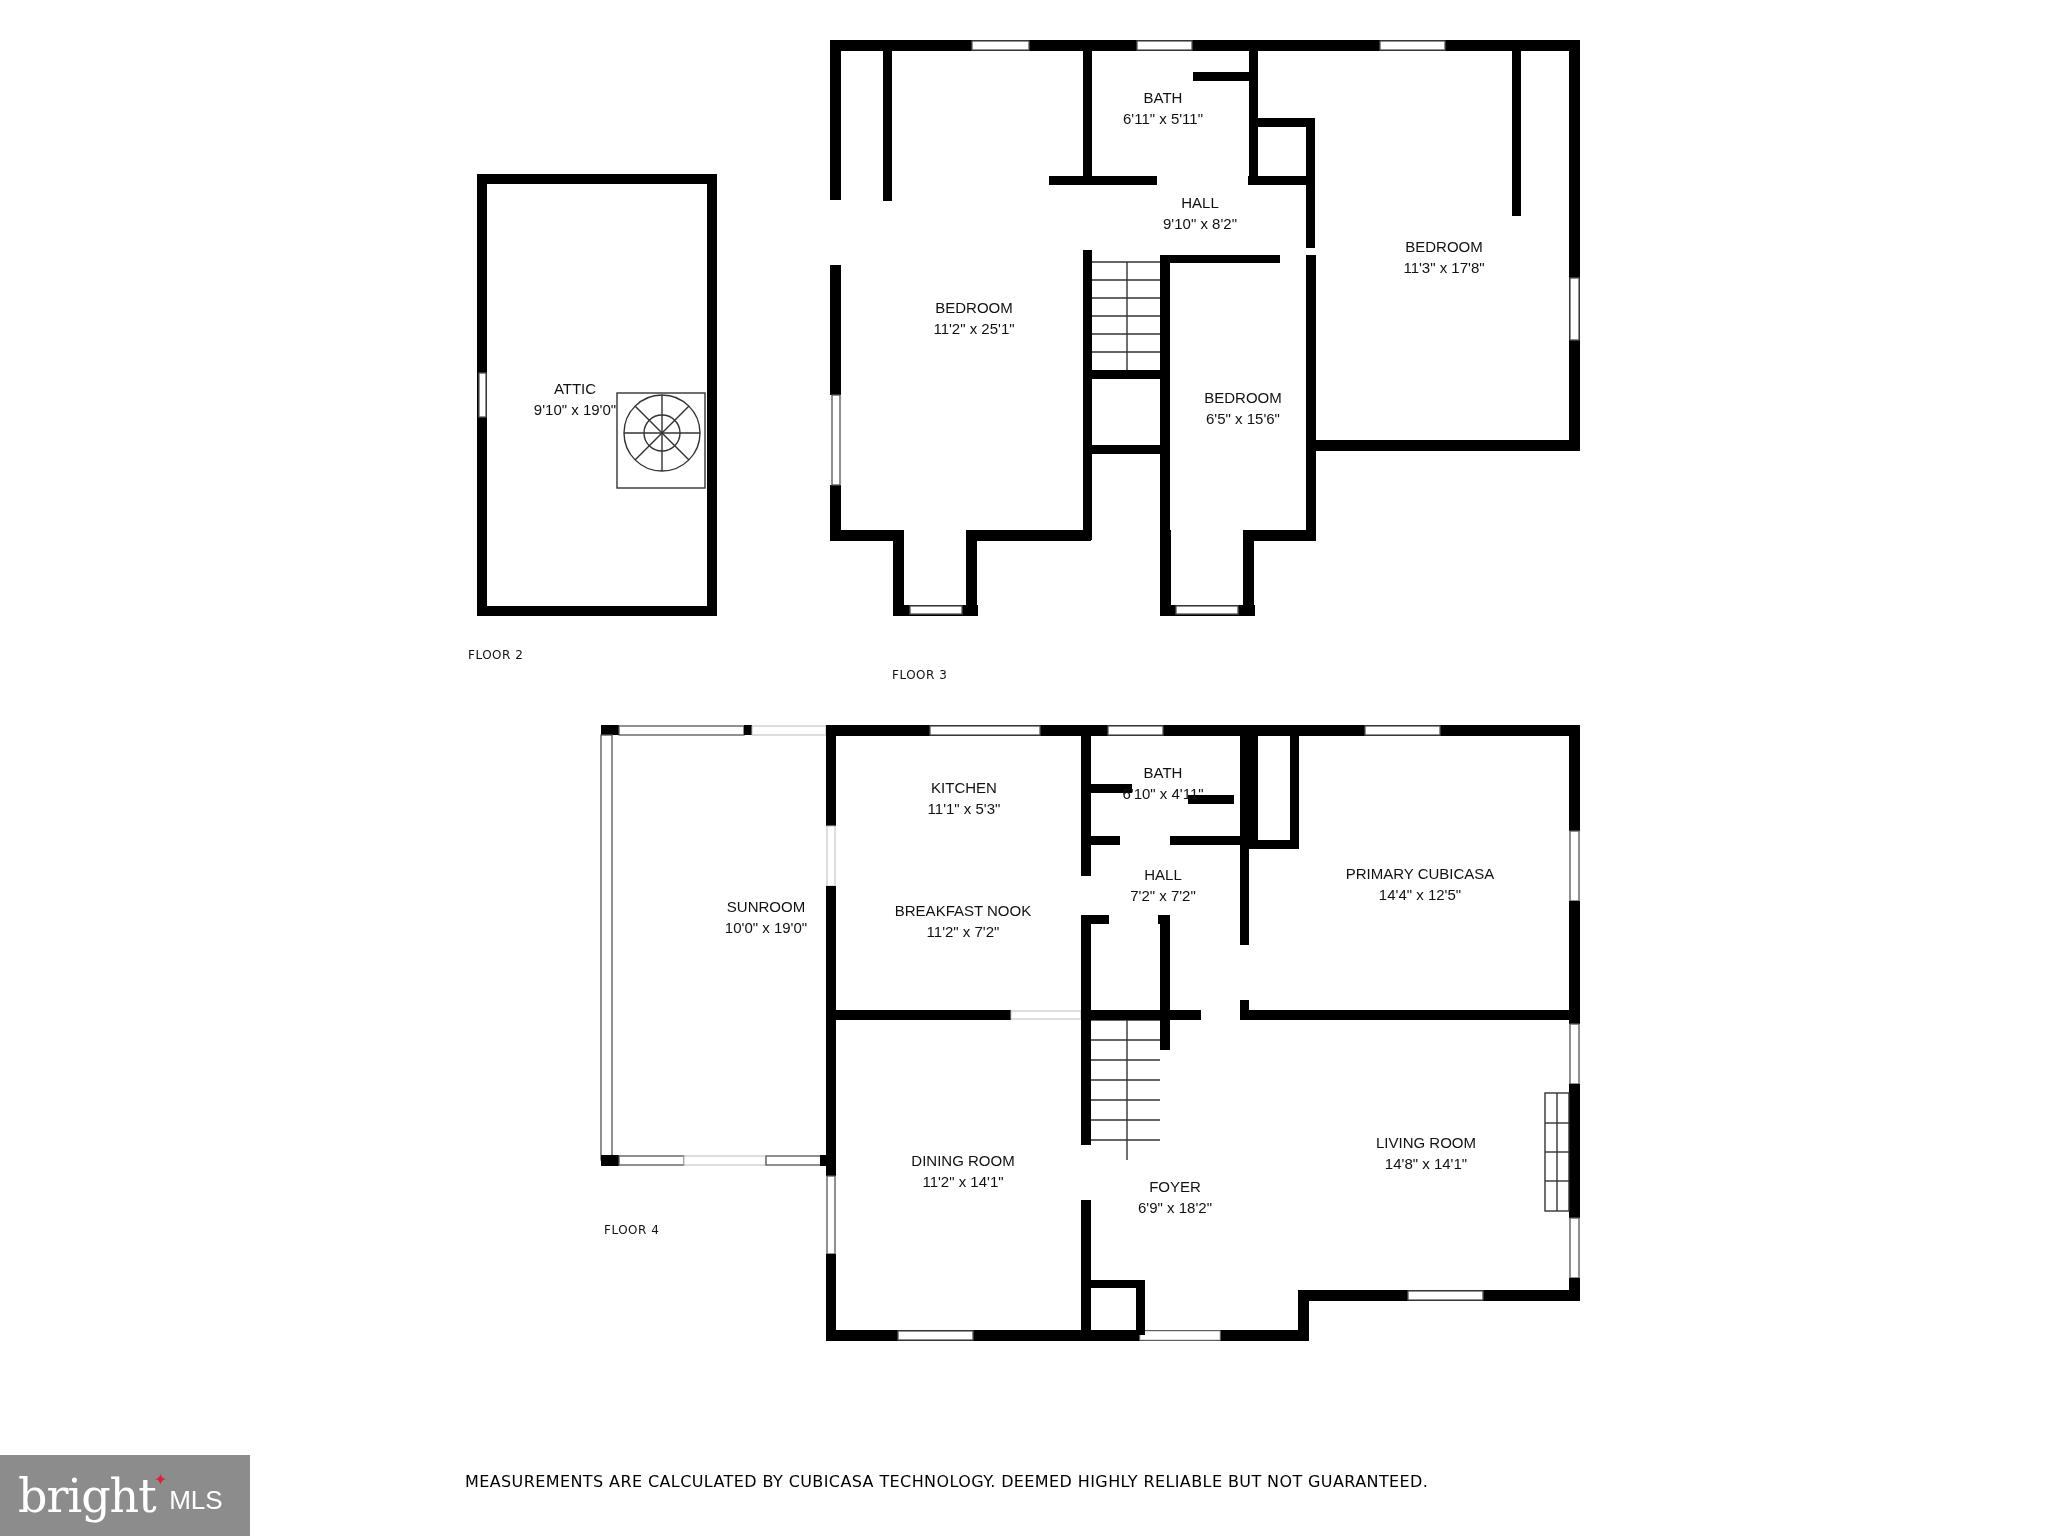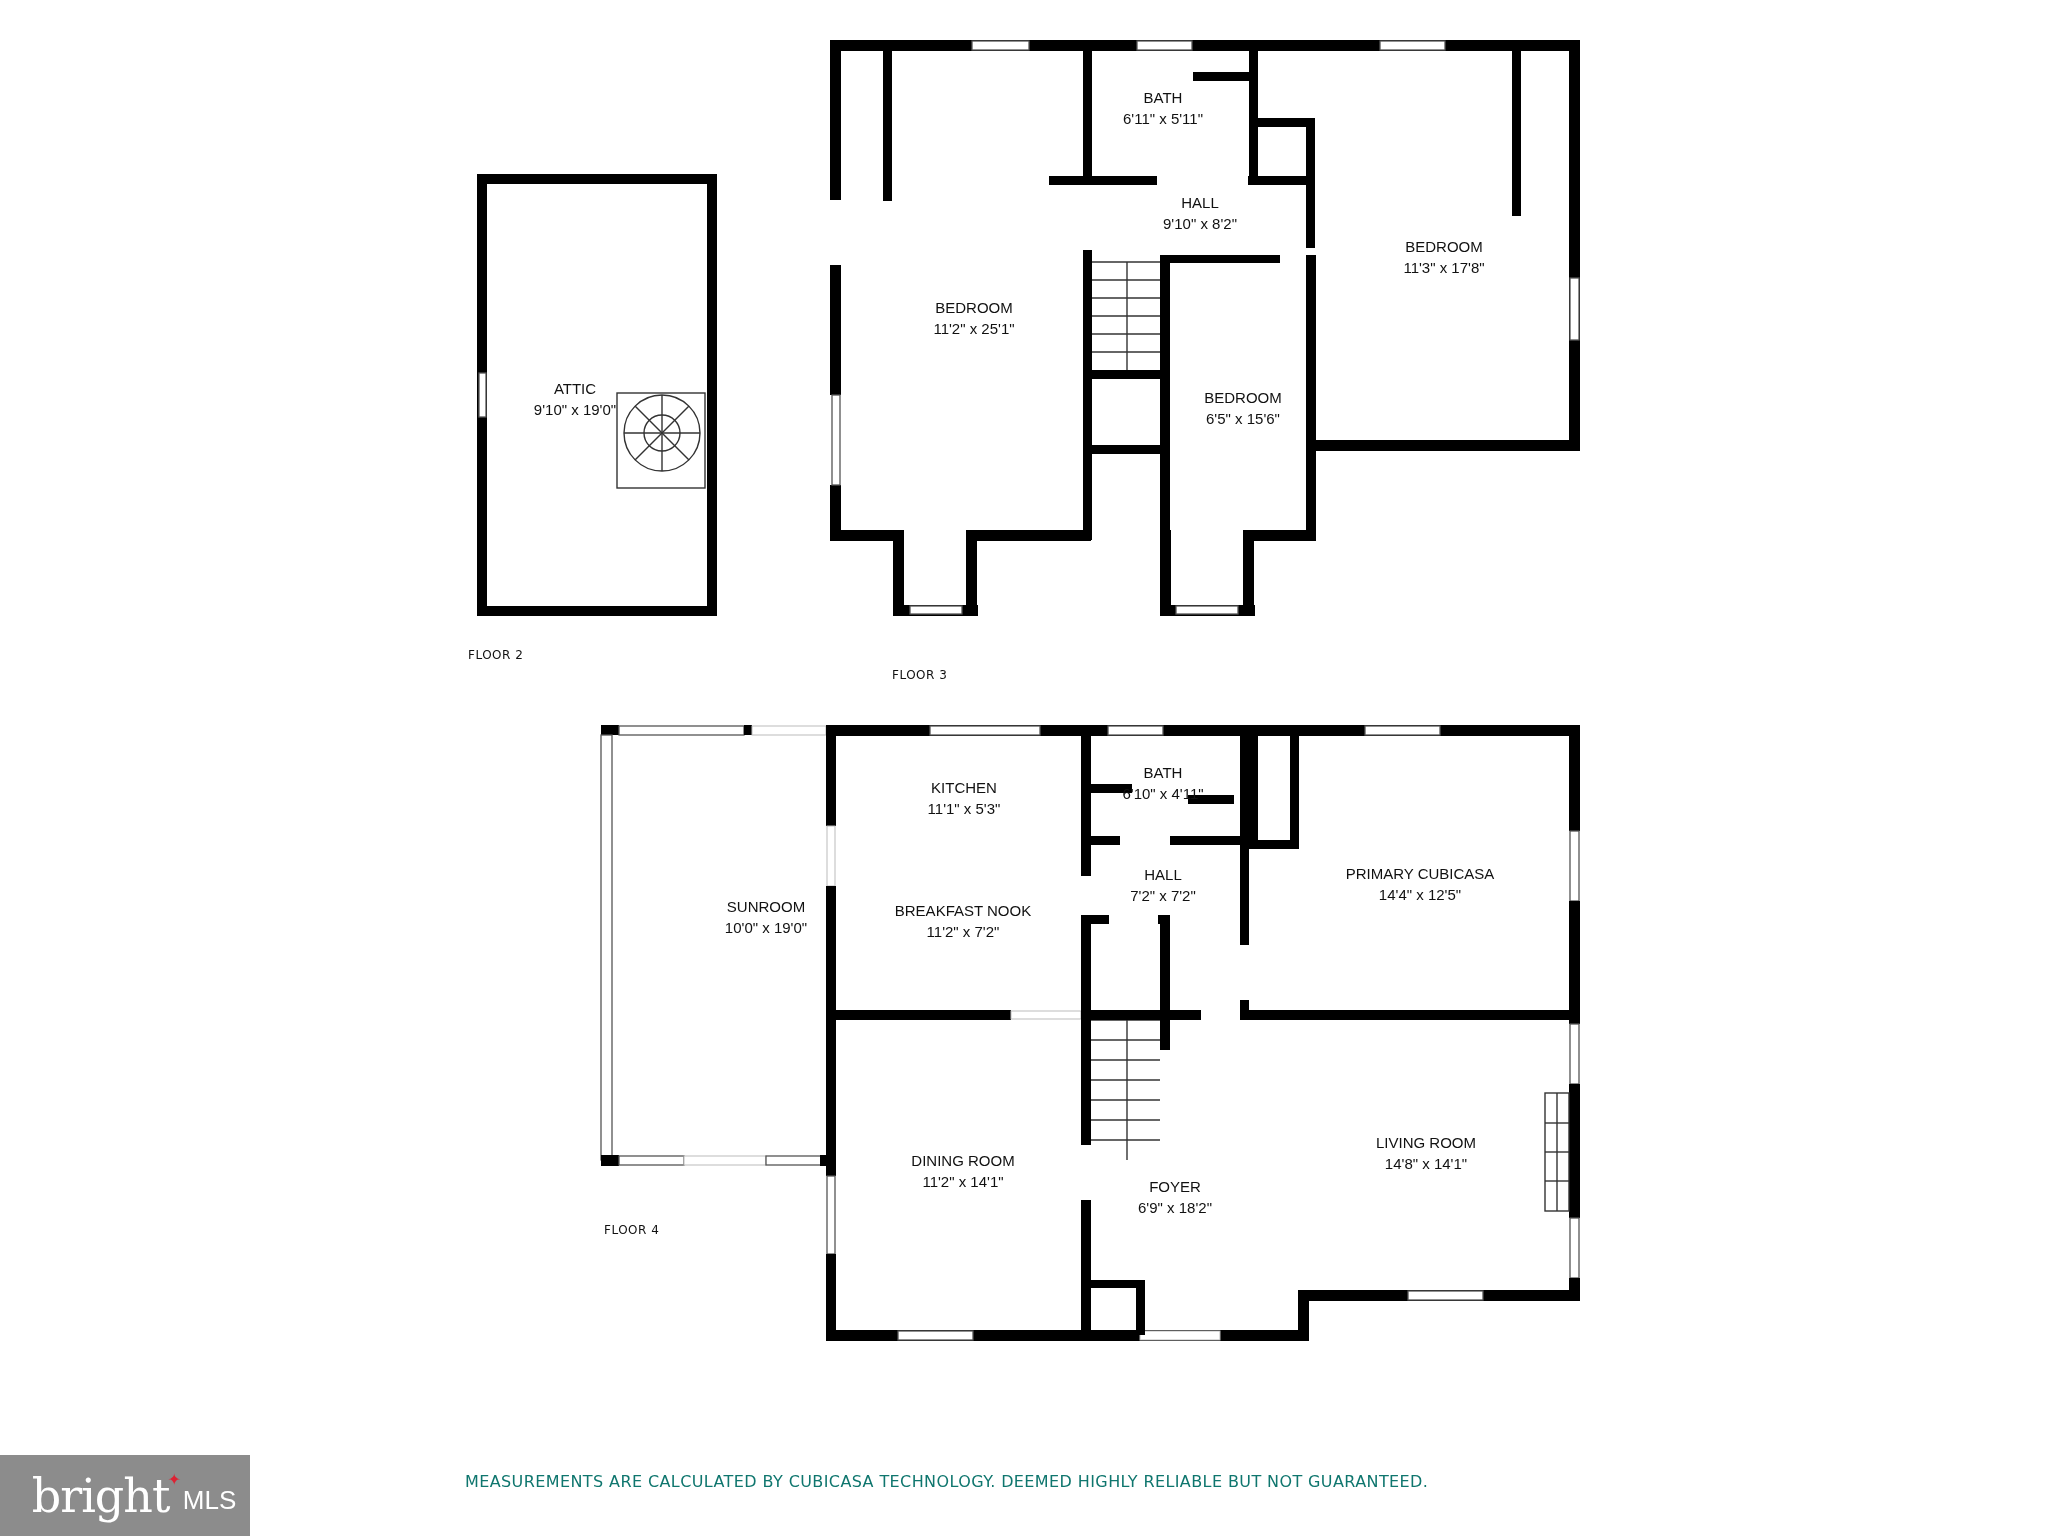--- a/index.html
+++ b/index.html
@@ -5,22 +5,22 @@
     html, body { margin:0; padding:0; background:#ffffff; }
     body { width:2048px; height:1536px; position:relative; overflow:hidden; font-family:"Liberation Sans", sans-serif; }
     #plan { position:absolute; left:0; top:0; width:2048px; height:1536px; }
     .wall { fill:#000; }
     .win { fill:#fff; stroke:#555; stroke-width:1.3; }
     .opening { fill:#fff; stroke:#bbb; stroke-width:1; }
     .stair { fill:none; stroke:#333; stroke-width:1.4; }
     .room { position:absolute; transform:translate(-50%,-50%); text-align:center; }
     .room span { display:block; white-space:nowrap; font-size:15px; line-height:21px; color:#111; }
     .floor-label { position:absolute; font-family:"DejaVu Sans", sans-serif; font-size:12px; color:#111; letter-spacing:0.5px; }
-    .disclaimer { position:absolute; left:465px; top:1472px; font-family:"DejaVu Sans", sans-serif; font-size:16px; color:#0f766e; letter-spacing:0.4px; white-space:nowrap; }
-    .logo { position:absolute; left:0; top:1455px; width:250px; height:81px; background:#8c8c8c; display:flex; align-items:center; padding-left:18px; box-sizing:border-box;justify-content:center; }
+    .disclaimer { position:absolute; left:465px; top:1472px; font-family:"DejaVu Sans", sans-serif; font-size:16px; color:#000000; letter-spacing:0.4px; white-space:nowrap; }
+    .logo { position:absolute; left:0; top:1455px; width:250px; height:81px; background:#8c8c8c; display:flex; align-items:center; padding-left:18px; box-sizing:border-box; }
     .logo .bright { font-family:"DejaVu Serif", serif; font-size:46px; color:#fff; letter-spacing:-1px; }
     .logo .mls { font-family:"Liberation Sans", sans-serif; font-size:26px; color:#fff; margin-top:10px; }
     .logo .spark { color:#d23; font-size:16px; position:relative; top:-16px; left:-2px; }
   </style>
 </head>
 <body>
 
 <svg id="plan" viewBox="0 0 2048 1536" xmlns="http://www.w3.org/2000/svg">
 
   <g>

